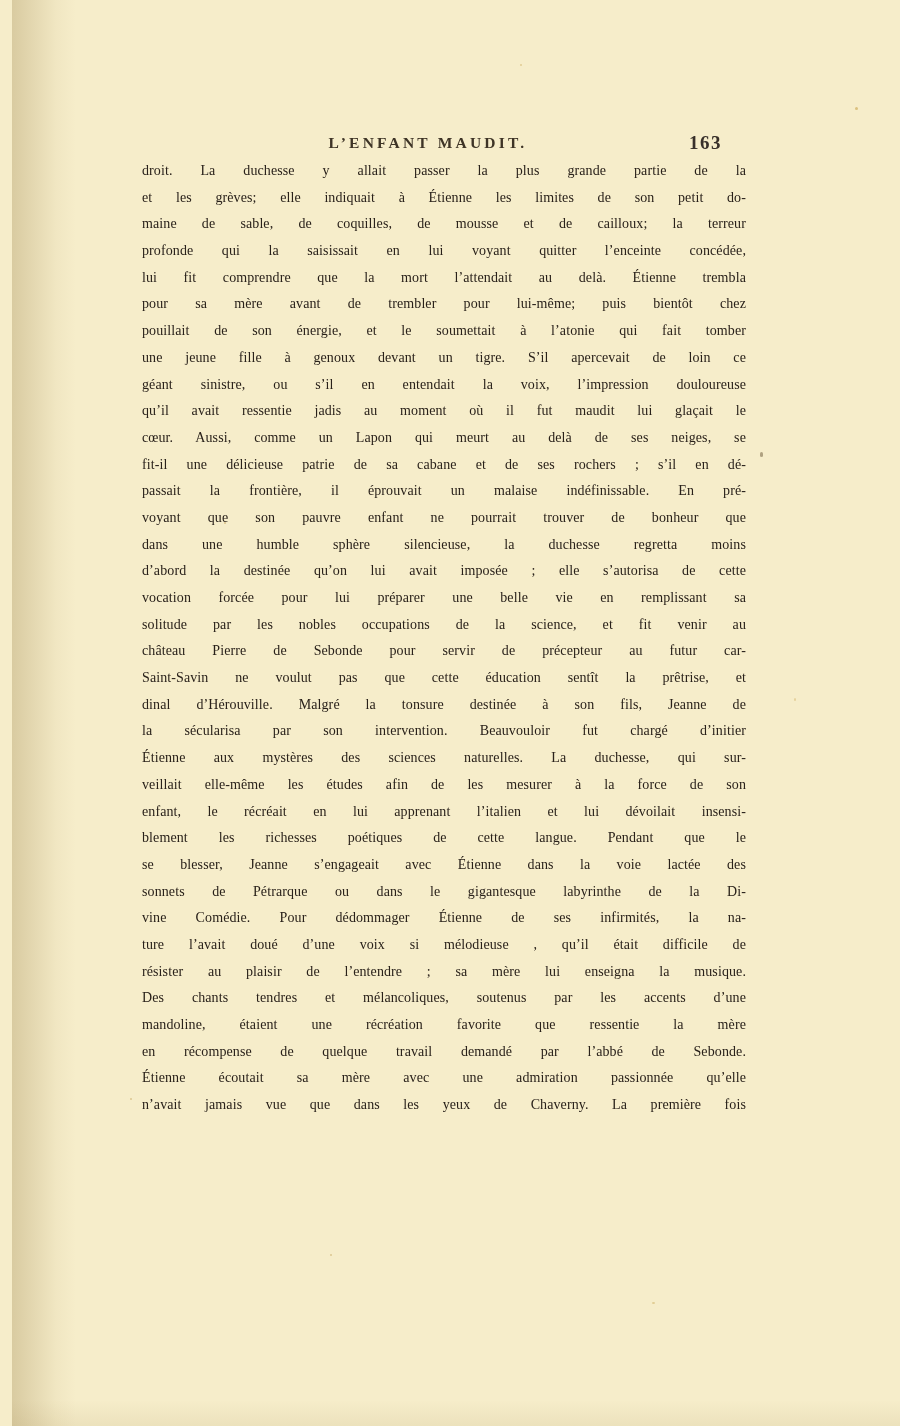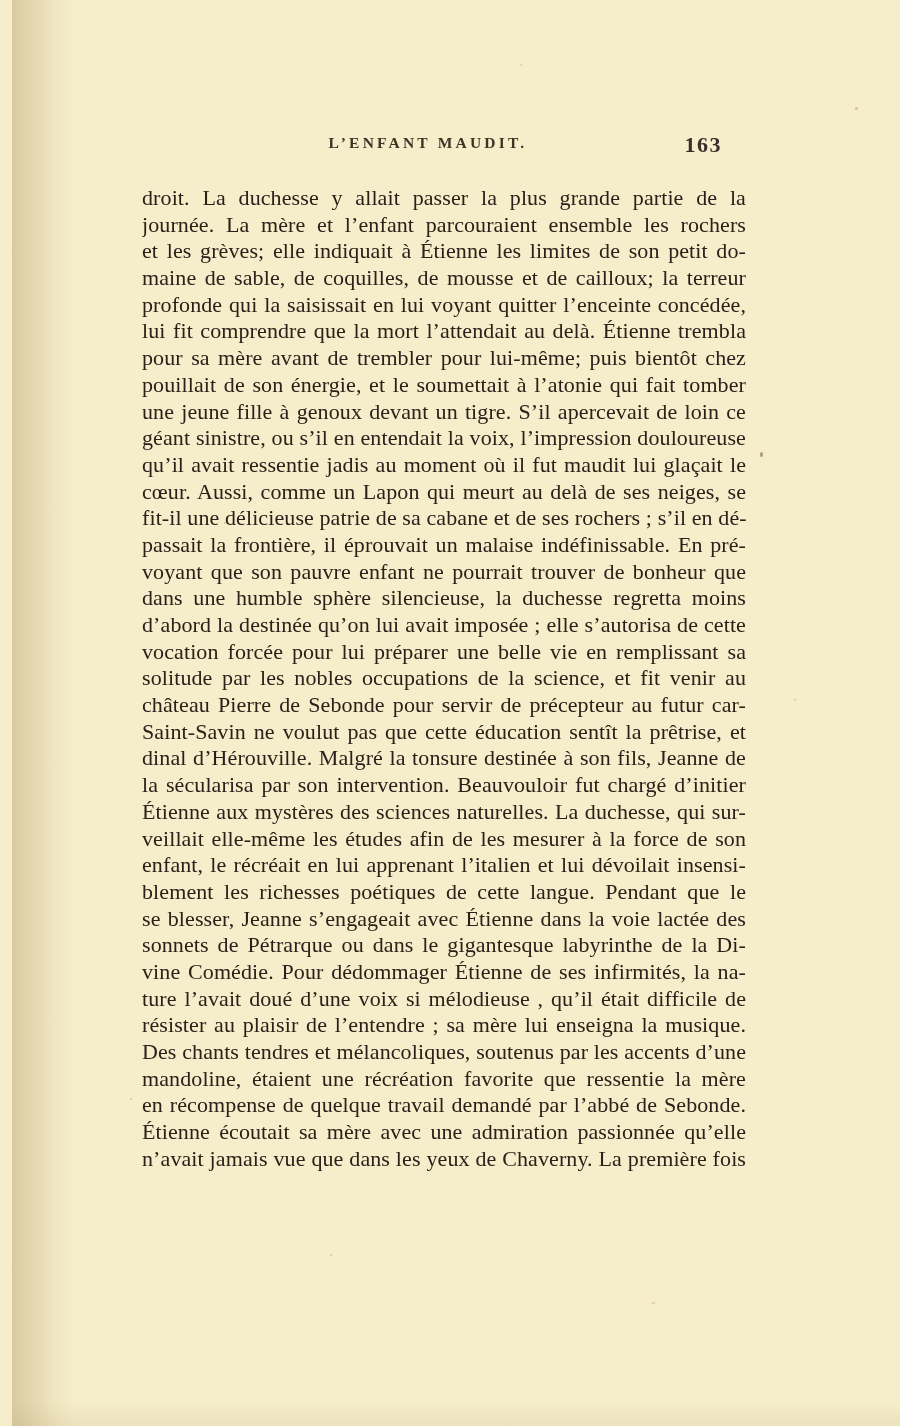--- a/index.html
+++ b/index.html
@@ -34,30 +34,30 @@
   .header-title {
     position: absolute; left: 50%; top: 0;
     transform: translateX(calc(-50% - 16px));
     font-size: 15.5px; font-weight: bold;
     letter-spacing: 3.2px;
     color: #3e3426;
     white-space: nowrap;
   }
   .page-number {
     position: absolute; right: 24px; top: -2px;
-    font-size: 22px; font-weight: bold;
+    font-size: 19px; font-weight: bold;
     letter-spacing: 1.5px;
     color: #38302a;
     font-family: Liberation Serif, serif;
   }
   .text-block {
-    position: absolute; left: 130px; top: 185px; width: 604px;
+    position: absolute; left: 130px; top: 158px; width: 604px;
     color: #29211а;
     color: #29211a;
-    font-size: 22px;
+    font-size: 14px;
   }
   .line {
     height: 26.7px; line-height: 26.7px;
     text-align: justify;
     -moz-text-align-last: justify;
     text-align-last: justify;
     overflow: hidden;
     white-space: nowrap;
     letter-spacing: 0.1px;
   }
@@ -91,21 +91,20 @@
   <div class="speck s7"></div>
   <div class="speck s8"></div>
 
   <div class="header-row">
     <span class="header-title">L’ENFANT MAUDIT.</span>
     <span class="page-number">163</span>
   </div>
 
   <div class="text-block">
       <div class="line">droit. La duchesse y allait passer la plus grande partie de la</div>
-      <div class="line">journée. La mère et l’enfant parcouraient ensemble les rochers</div>
       <div class="line">et les grèves; elle indiquait à Étienne les limites de son petit do-</div>
       <div class="line">maine de sable, de coquilles, de mousse et de cailloux; la terreur</div>
       <div class="line">profonde qui la saisissait en lui voyant quitter l’enceinte concédée,</div>
       <div class="line">lui fit comprendre que la mort l’attendait au delà. Étienne trembla</div>
       <div class="line">pour sa mère avant de trembler pour lui-même; puis bientôt chez</div>
       <div class="line">pouillait de son énergie, et le soumettait à l’atonie qui fait tomber</div>
       <div class="line">une jeune fille à genoux devant un tigre. S’il apercevait de loin ce</div>
       <div class="line">géant sinistre, ou s’il en entendait la voix, l’impression douloureuse</div>
       <div class="line">qu’il avait ressentie jadis au moment où il fut maudit lui glaçait le</div>
       <div class="line">cœur. Aussi, comme un Lapon qui meurt au delà de ses neiges, se</div>

